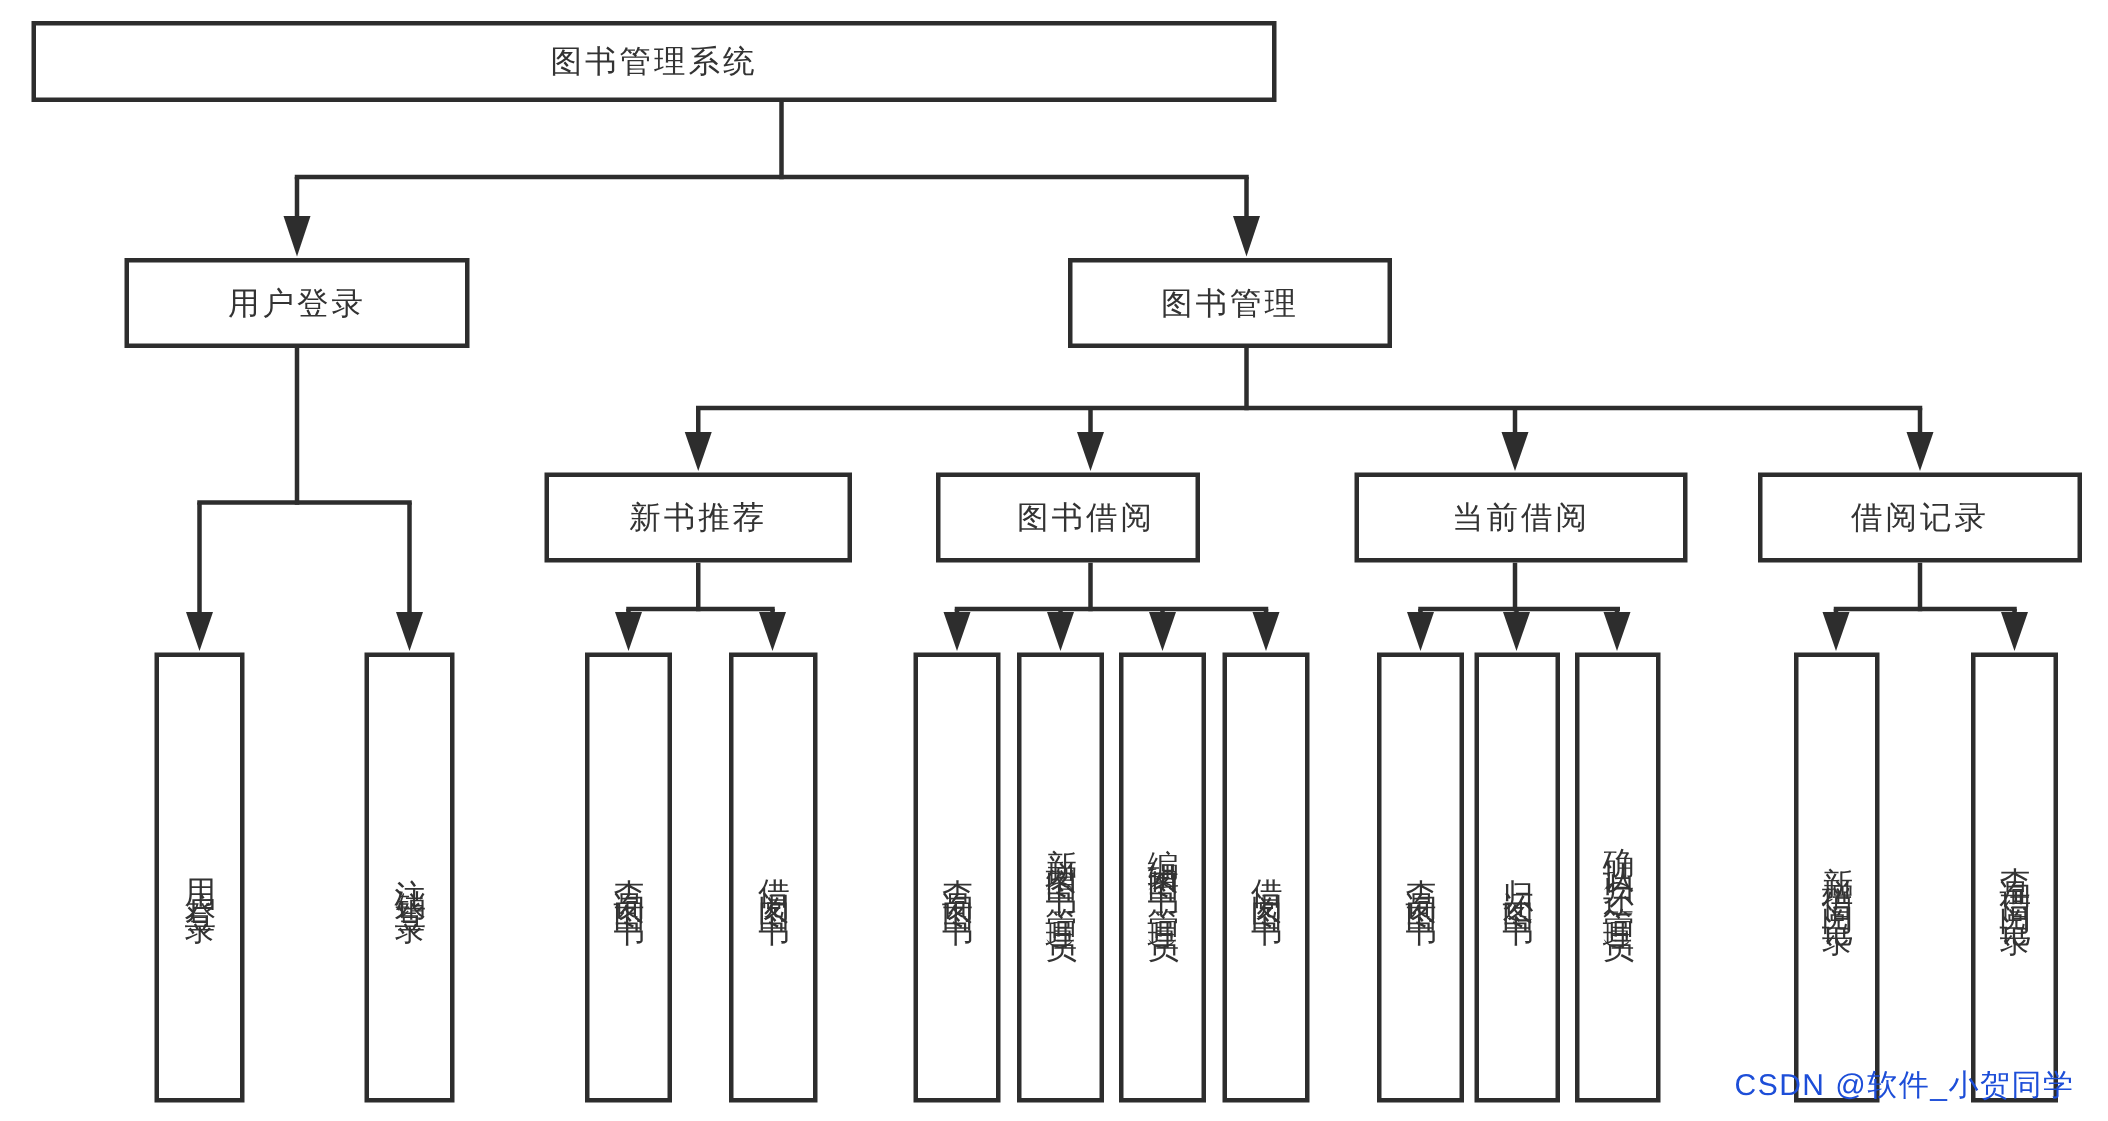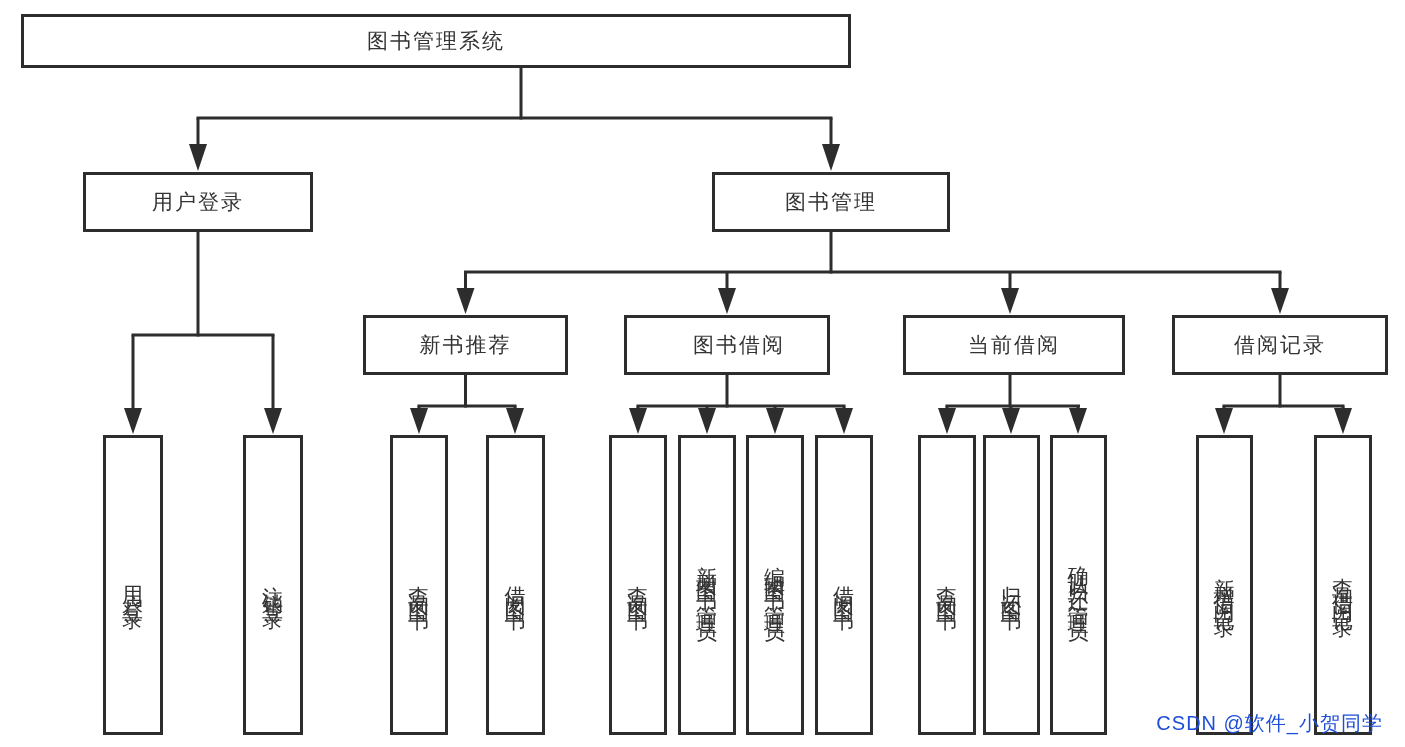--- a/index.html
+++ b/index.html
@@ -132,28 +132,28 @@
     </g>
   </svg>
 
   <div class="node" style="left:21px; top:14px; width:830px; height:54px;">
     <span class="lbl">图书管理系统</span>
   </div>
 
   <div class="node" style="left:83px; top:172px; width:230px; height:60px;">
     <span class="lbl">用户登录</span>
   </div>
-  <div class="node" style="left:712px; top:172px; width:238px; height:60px;">
+  <div class="node" style="left:712px; top:172px; width:216px; height:60px;">
     <span class="lbl">图书管理</span>
   </div>
 
   <div class="node" style="left:363px; top:315px; width:205px; height:60px;">
     <span class="lbl">新书推荐</span>
   </div>
-  <div class="node" style="left:624px; top:315px; width:206px; height:60px;padding-left:24px;">
+  <div class="node" style="left:624px; top:315px; width:176px; height:60px;padding-left:24px;">
     <span class="lbl">图书借阅</span>
   </div>
   <div class="node" style="left:903px; top:315px; width:222px; height:60px;">
     <span class="lbl">当前借阅</span>
   </div>
   <div class="node" style="left:1172px; top:315px; width:216px; height:60px;">
     <span class="lbl">借阅记录</span>
   </div>
 
   <div class="node vnode" style="left:103px; top:435px; width:60px; height:300px;">

